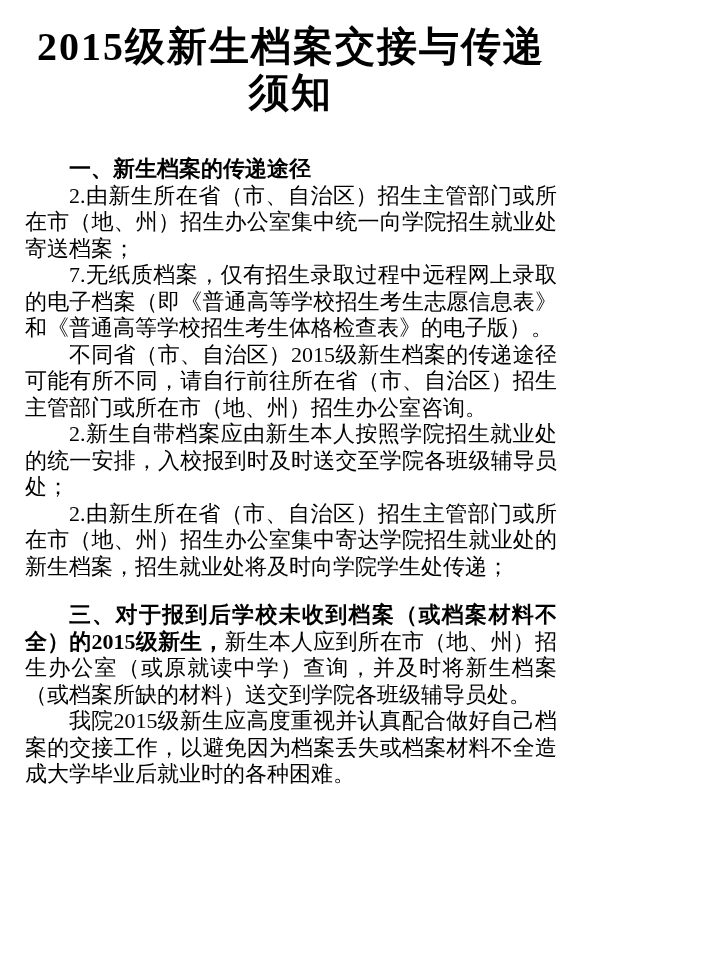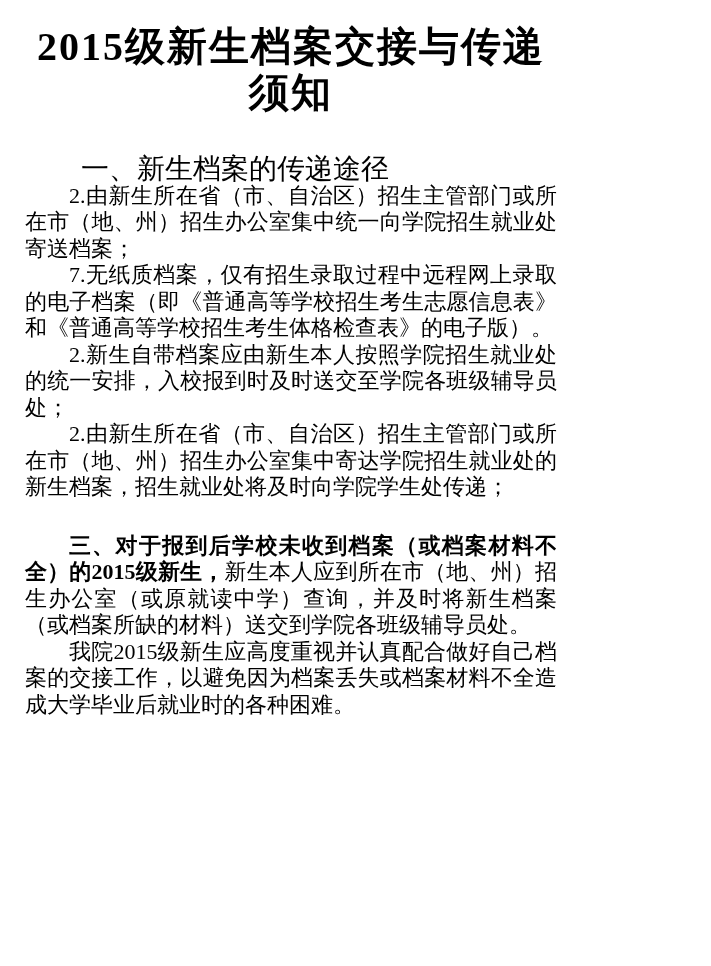--- a/index.html
+++ b/index.html
@@ -27,44 +27,45 @@
   }
   .para {
     font-size: 22px;
     line-height: 26.5px;
     text-align: justify;
     text-indent: 2em;
     margin: 0;
     word-break: break-all;
   }
   .section-heading {
-    font-size: 28px;
+    font-size: 22px;
     line-height: 26.5px;
-    font-weight: normal;
+    font-weight: bold;
     text-indent: 2em;
     margin: 18px 0 0 0;
   }
   .gap-before {
-    margin-top: 32px;
+    margin-top: 22px;
   }
   .lead-bold {
     font-weight: bold;
   }
 </style>
 </head>
 <body>
 
 <div class="page">
 
   <h1 class="doc-title">2015级新生档案交接与传递须知</h1>
 
 
   <h2 class="section-heading">一、新生档案的传递途径</h2>
   <p class="para">2.由新生所在省（市、自治区）招生主管部门或所在市（地、州）招生办公室集中统一向学院招生就业处寄送档案；</p>
   <p class="para">7.无纸质档案，仅有招生录取过程中远程网上录取的电子档案（即《普通高等学校招生考生志愿信息表》和《普通高等学校招生考生体格检查表》的电子版）。</p>
+  <p class="para">不同省（市、自治区）2015级新生档案的传递途径可能有所不同，请自行前往所在省（市、自治区）招生主管部门或所在市（地、州）招生办公室咨询。</p>
 
   <p class="para">2.新生自带档案应由新生本人按照学院招生就业处的统一安排，入校报到时及时送交至学院各班级辅导员处；</p>
   <p class="para">2.由新生所在省（市、自治区）招生主管部门或所在市（地、州）招生办公室集中寄达学院招生就业处的新生档案，招生就业处将及时向学院学生处传递；</p>
 
   <p class="para gap-before"><span class="lead-bold">三、对于报到后学校未收到档案（或档案材料不全）的2015级新生，</span><span>新生本人应到所在市（地、州）招生办公室（或原就读中学）查询，并及时将新生档案（或档案所缺的材料）送交到学院各班级辅导员处。</span></p>
 
   <p class="para">我院2015级新生应高度重视并认真配合做好自己档案的交接工作，以避免因为档案丢失或档案材料不全造成大学毕业后就业时的各种困难。</p>
 
 </div>
 

